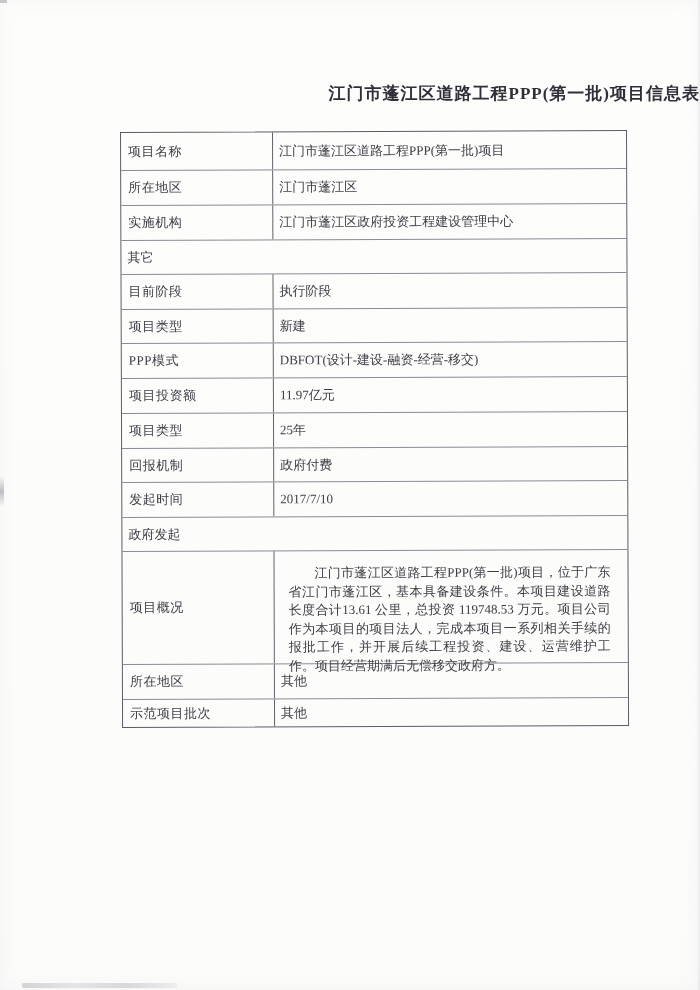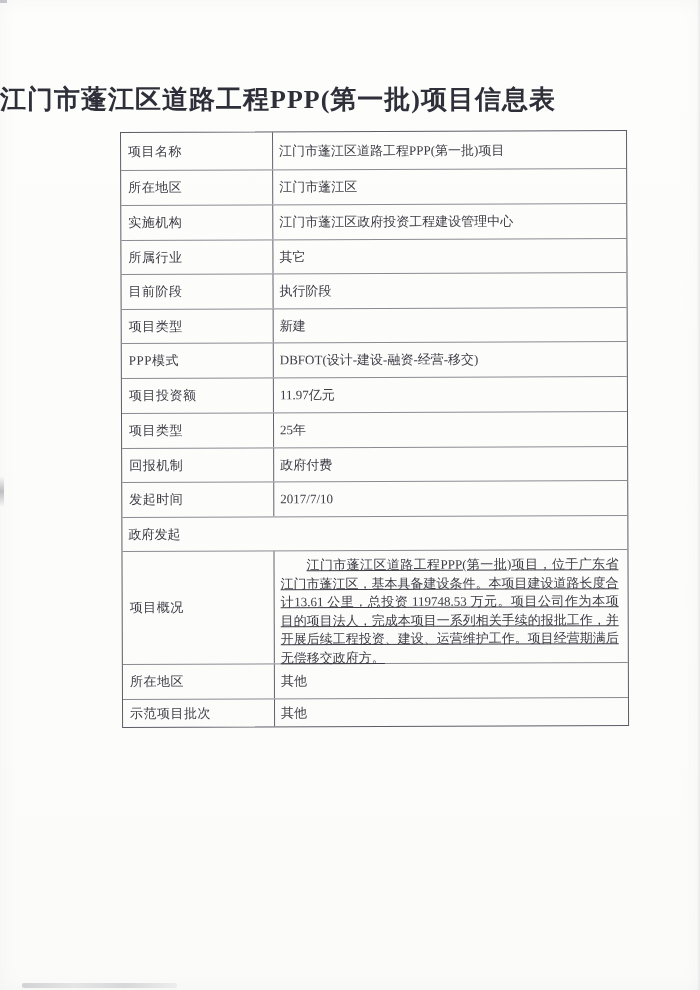--- a/index.html
+++ b/index.html
@@ -19,22 +19,22 @@
     inset: 0;
     background: linear-gradient(180deg, #fdfdfc 0%, #fcfcfb 60%, #fbfbfa 100%);
     box-shadow: inset 0 0 18px rgba(120,120,130,0.06);
   }
   .doc-title {
     position: absolute;
     top: 82px;
     left: 0;
     width: 700px;
     margin: 0;
-    text-align: left;
-    font-size: 26px;
+    text-align: right;
+    font-size: 17px;
     font-weight: bold;
     letter-spacing: 1px;
     color: #2f2f3a;
     font-family: "Liberation Serif", "DejaVu Serif", serif;
   }
   .info-table {
     position: absolute;
     left: 120px;
     top: 131px;
     width: 507px;
@@ -77,26 +77,25 @@
   .h-short1    { height: 34px; }
   .h-overview  { height: 113px; }
   .h-last      { height: 28px; }
   .overview-value {
     align-items: flex-start;
     padding-top: 5px;
     padding-bottom: 4px;
     padding-right: 9px;
   }
   .overview-text {
-    margin: 0;
+    margin: 8px;
     text-indent: 2em;
     line-height: 18.6px;
     text-align: justify;
     color: #3c3c45;
-    text-decoration: underline;
   }
   
   .artifact { position: absolute; pointer-events: none; }
   .edge-smudge-left {
     left: 0; top: 476px; width: 4px; height: 31px;
     background: linear-gradient(180deg, rgba(120,120,130,0), rgba(120,120,130,0.45), rgba(120,120,130,0));
     border-radius: 2px;
   }
   .corner-speck {
     left: 0; top: 0; width: 7px; height: 3px;
@@ -130,21 +129,20 @@
       <div class="cell label-cell">所在地区</div>
       <div class="cell value-cell">江门市蓬江区</div>
     </div>
 
     <div class="t-row h-regular">
       <div class="cell label-cell">实施机构</div>
       <div class="cell value-cell">江门市蓬江区政府投资工程建设管理中心</div>
     </div>
 
     <div class="t-row h-short1">
-      <div class="cell label-cell">所属行业</div>
       <div class="cell value-cell">其它</div>
     </div>
 
     <div class="t-row h-regular">
       <div class="cell label-cell">目前阶段</div>
       <div class="cell value-cell">执行阶段</div>
     </div>
 
     <div class="t-row h-short1">
       <div class="cell label-cell">项目类型</div>

